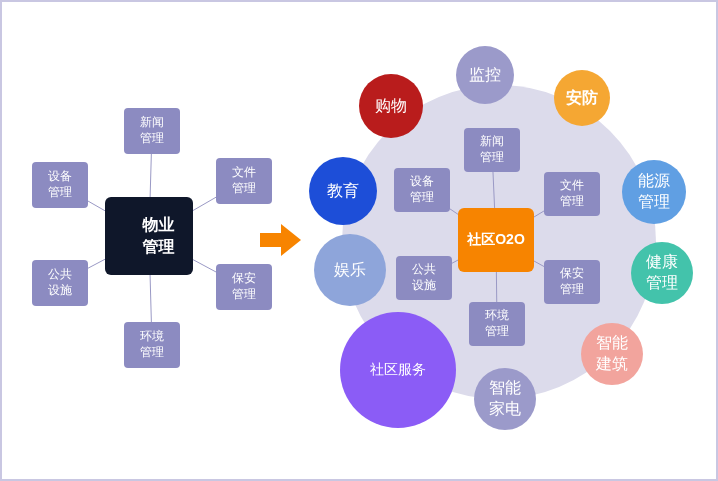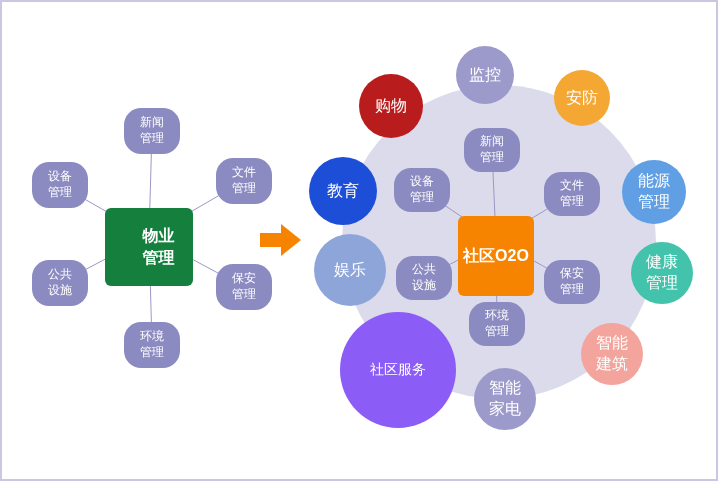--- a/index.html
+++ b/index.html
@@ -4,32 +4,32 @@
 <style>
   * { margin:0; padding:0; box-sizing:border-box; }
   html,body { background:#ffffff; font-family:"Liberation Sans","DejaVu Sans",sans-serif; }
   .canvas {
     position:relative; width:718px; height:481px;
     background:#ffffff; border:2px solid #c9c7e2; overflow:hidden;
   }
   .big-circle { position:absolute; z-index:0; border-radius:50%; }
   .svg-layer { position:absolute; left:0; top:0; z-index:1; pointer-events:none; }
   .node {
-    position:absolute; z-index:2; width:56px; height:46px; border-radius:17px;
+    position:absolute; z-index:2; width:56px; height:46px; border-radius:4px;
     display:flex; align-items:center; justify-content:center;
     color:#ffffff; font-size:12px; line-height:1.3; text-align:center; white-space:pre-line;
   }
   .node-sm { height:44px; }
   .center-box {
     position:absolute; z-index:2; border-radius:6px;
     display:flex; align-items:center; justify-content:center;
     color:#ffffff; font-weight:bold; text-align:center; white-space:pre-line;
   }
   .left-center  { width:88px; height:78px; font-size:16px; line-height:1.4; }
-  .right-center { width:76px; height:80px; font-size:16px;margin-top:8px; }
+  .right-center { width:76px; height:64px; font-size:14px; }
   .circle {
     position:absolute; z-index:2; border-radius:50%;
     display:flex; align-items:center; justify-content:center;
     color:#ffffff; font-size:16px; line-height:1.3; text-align:center; white-space:pre-line;
   }
   .circle-lg { font-size:14px; }
 </style>
 </head>
 <body>
 
@@ -50,21 +50,21 @@
       <line x1="494" y1="238" x2="490" y2="148"></line>
       <line x1="494" y1="238" x2="420" y2="188"></line>
       <line x1="494" y1="238" x2="570" y2="192"></line>
       <line x1="494" y1="238" x2="422" y2="276"></line>
       <line x1="494" y1="238" x2="570" y2="280"></line>
       <line x1="494" y1="238" x2="495" y2="322"></line>
     </g>
     <polygon points="258,231 279,231 279,222 299,238 279,254 279,245 258,245" fill="#f78400"></polygon>
   </svg>
 
-  <div class="center-box left-center" style="left: 103px; top: 206px; background-color: #15803d; padding-left: 19px;">物业
+  <div class="center-box left-center" style="left: 103px; top: 195px; background-color: #0f172a; padding-left: 19px;">物业
 管理</div>
 
   <div class="node" style="left: 122px; top: 106px; background-color: rgb(140, 139, 193);">新闻
 管理</div>
   <div class="node" style="left: 30px; top: 160px; background-color: rgb(140, 139, 193);">设备
 管理</div>
   <div class="node" style="left: 214px; top: 156px; background-color: rgb(140, 139, 193);">文件
 管理</div>
   <div class="node" style="left: 30px; top: 258px; background-color: rgb(140, 139, 193);">公共
 设施</div>
@@ -83,21 +83,21 @@
 管理</div>
   <div class="node node-sm" style="left: 394px; top: 254px; background-color: rgb(140, 139, 193);">公共
 设施</div>
   <div class="node node-sm" style="left: 542px; top: 258px; background-color: rgb(140, 139, 193);">保安
 管理</div>
   <div class="node node-sm" style="left: 467px; top: 300px; background-color: rgb(140, 139, 193);">环境
 管理</div>
 
   <div class="circle" style="left: 454px; top: 44px; width: 58px; height: 58px; background-color: rgb(155, 154, 202);">监控</div>
   <div class="circle" style="left: 357px; top: 72px; width: 64px; height: 64px; background-color: #b91c1c;">购物</div>
-  <div class="circle" style="left: 552px; top: 68px; width: 56px; height: 56px; background-color: rgb(245, 167, 51);">安防</div>
+  <div class="circle" style="left: 552px; top: 68px; width: 56px; height: 56px; background-color: rgb(245, 167, 51); font-weight: bold;">安防</div>
   <div class="circle" style="left: 307px; top: 155px; width: 68px; height: 68px; background-color: #1d4ed8;">教育</div>
   <div class="circle" style="left: 620px; top: 158px; width: 64px; height: 64px; background-color: rgb(96, 159, 227);">能源
 管理</div>
   <div class="circle" style="left: 312px; top: 232px; width: 72px; height: 72px; background-color: rgb(142, 165, 218);">娱乐</div>
   <div class="circle" style="left: 629px; top: 240px; width: 62px; height: 62px; background-color: rgb(67, 195, 171);">健康
 管理</div>
   <div class="circle circle-lg" style="left: 338px; top: 310px; width: 116px; height: 116px; background-color: #8b5cf6; font-family: Liberation Mono, monospace;">社区服务</div>
   <div class="circle" style="left: 579px; top: 321px; width: 62px; height: 62px; background-color: rgb(242, 164, 157);">智能
 建筑</div>
   <div class="circle" style="left: 472px; top: 366px; width: 62px; height: 62px; background-color: rgb(155, 154, 202);">智能

